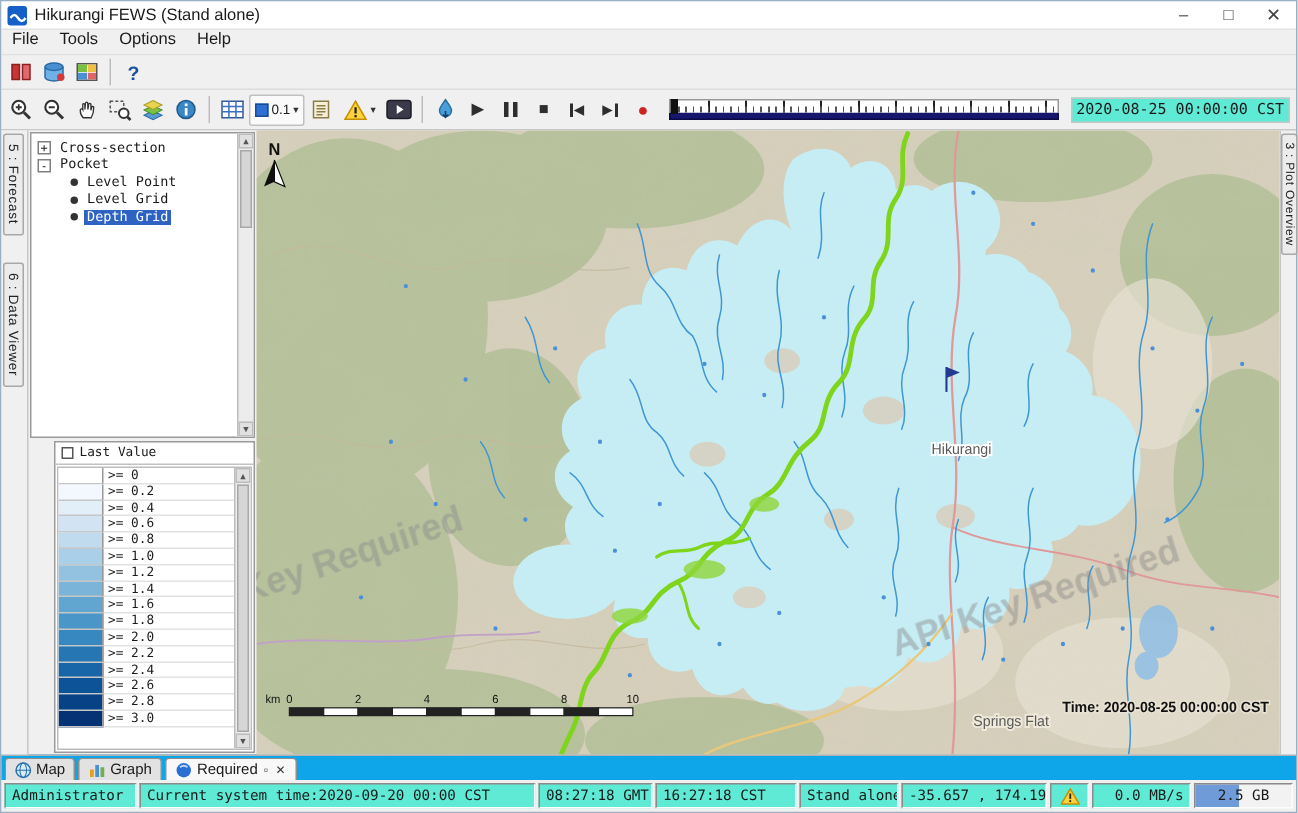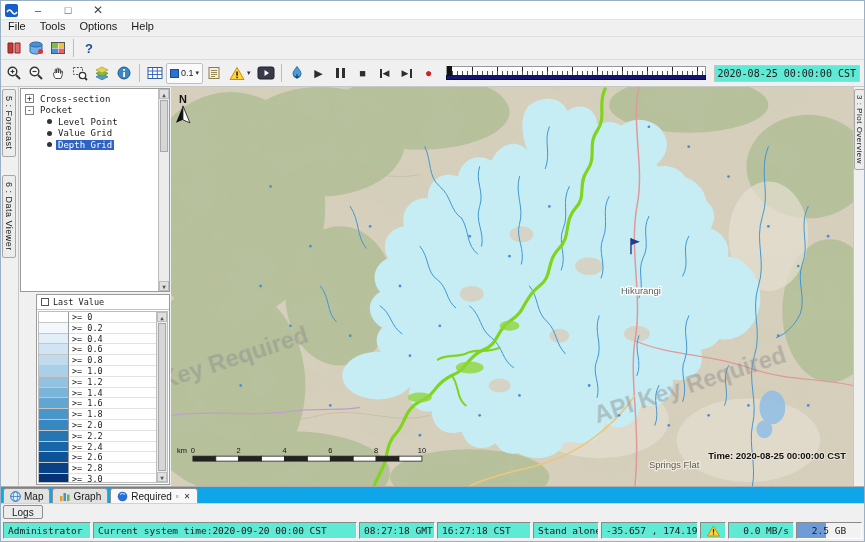--- a/index.html
+++ b/index.html
@@ -96,20 +96,21 @@
 <body>
 
 <div class="app">
 
   <div class="titlebar">
     <div class="title-icon">
       <svg width="13" height="13" viewBox="0 0 13 13">
           <path d="M2 8 q2.5-4 5 0 t5 0" stroke="#fff" stroke-width="1.6" fill="none"></path>
         </svg>
     </div>
+    <div class="title-text">Hikurangi FEWS  (Stand alone)</div>
     <div class="win-btns">
       <div class="win-btn">–</div>
       <div class="win-btn">□</div>
       <div class="win-btn">✕</div>
     </div>
   </div>
 
   <div class="menubar">
     <span class="menu-item">File</span>
     <span class="menu-item">Tools</span>
@@ -277,21 +278,21 @@
           <div class="tree-row">
             <span class="expander">-</span>
             <span class="tree-label">Pocket</span>
           </div>
           <div class="tree-row child">
             <span class="bullet"></span>
             <span class="tree-label">Level Point</span>
           </div>
           <div class="tree-row child">
             <span class="bullet"></span>
-            <span class="tree-label">Value Grid</span>
+            <span class="tree-label">Level Grid</span>
           </div>
           <div class="tree-row child">
             <span class="bullet"></span>
             <span class="tree-label selected" style="background-color: rgb(46, 99, 196); text-align: right;">Depth Grid</span>
           </div>
         </div>
         <div class="vscroll">
           <div class="sarr">▲</div>
           <div class="sthumb short"></div>
           <div class="sspace"></div>
@@ -583,23 +584,20 @@
       <svg width="11" height="11">
           <circle cx="5.5" cy="5.5" r="4.8" fill="#2a6fd2"></circle>
           <path d="M3 3.5 a4 4 0 0 1 5 0" stroke="#bcd8f5" stroke-width="1.2" fill="none"></path>
         </svg>
       <span>Required</span>
       <span class="mini">▫</span>
       <span class="mini">✕</span>
     </div>
   </div>
 
-  <div class="logs-row">
-    <div class="logs-btn">Logs</div>
-  </div>
 
   <div class="statusbar">
     <div class="scell user">Administrator</div>
     <div class="scell systime">Current system time:2020-09-20 00:00 CST</div>
     <div class="scell gmt">08:27:18 GMT</div>
     <div class="scell local">16:27:18 CST</div>
     <div class="scell mode">Stand alone</div>
     <div class="scell coords">-35.657 , 174.199</div>
     <div class="scell warn">
       <svg width="13" height="12">

